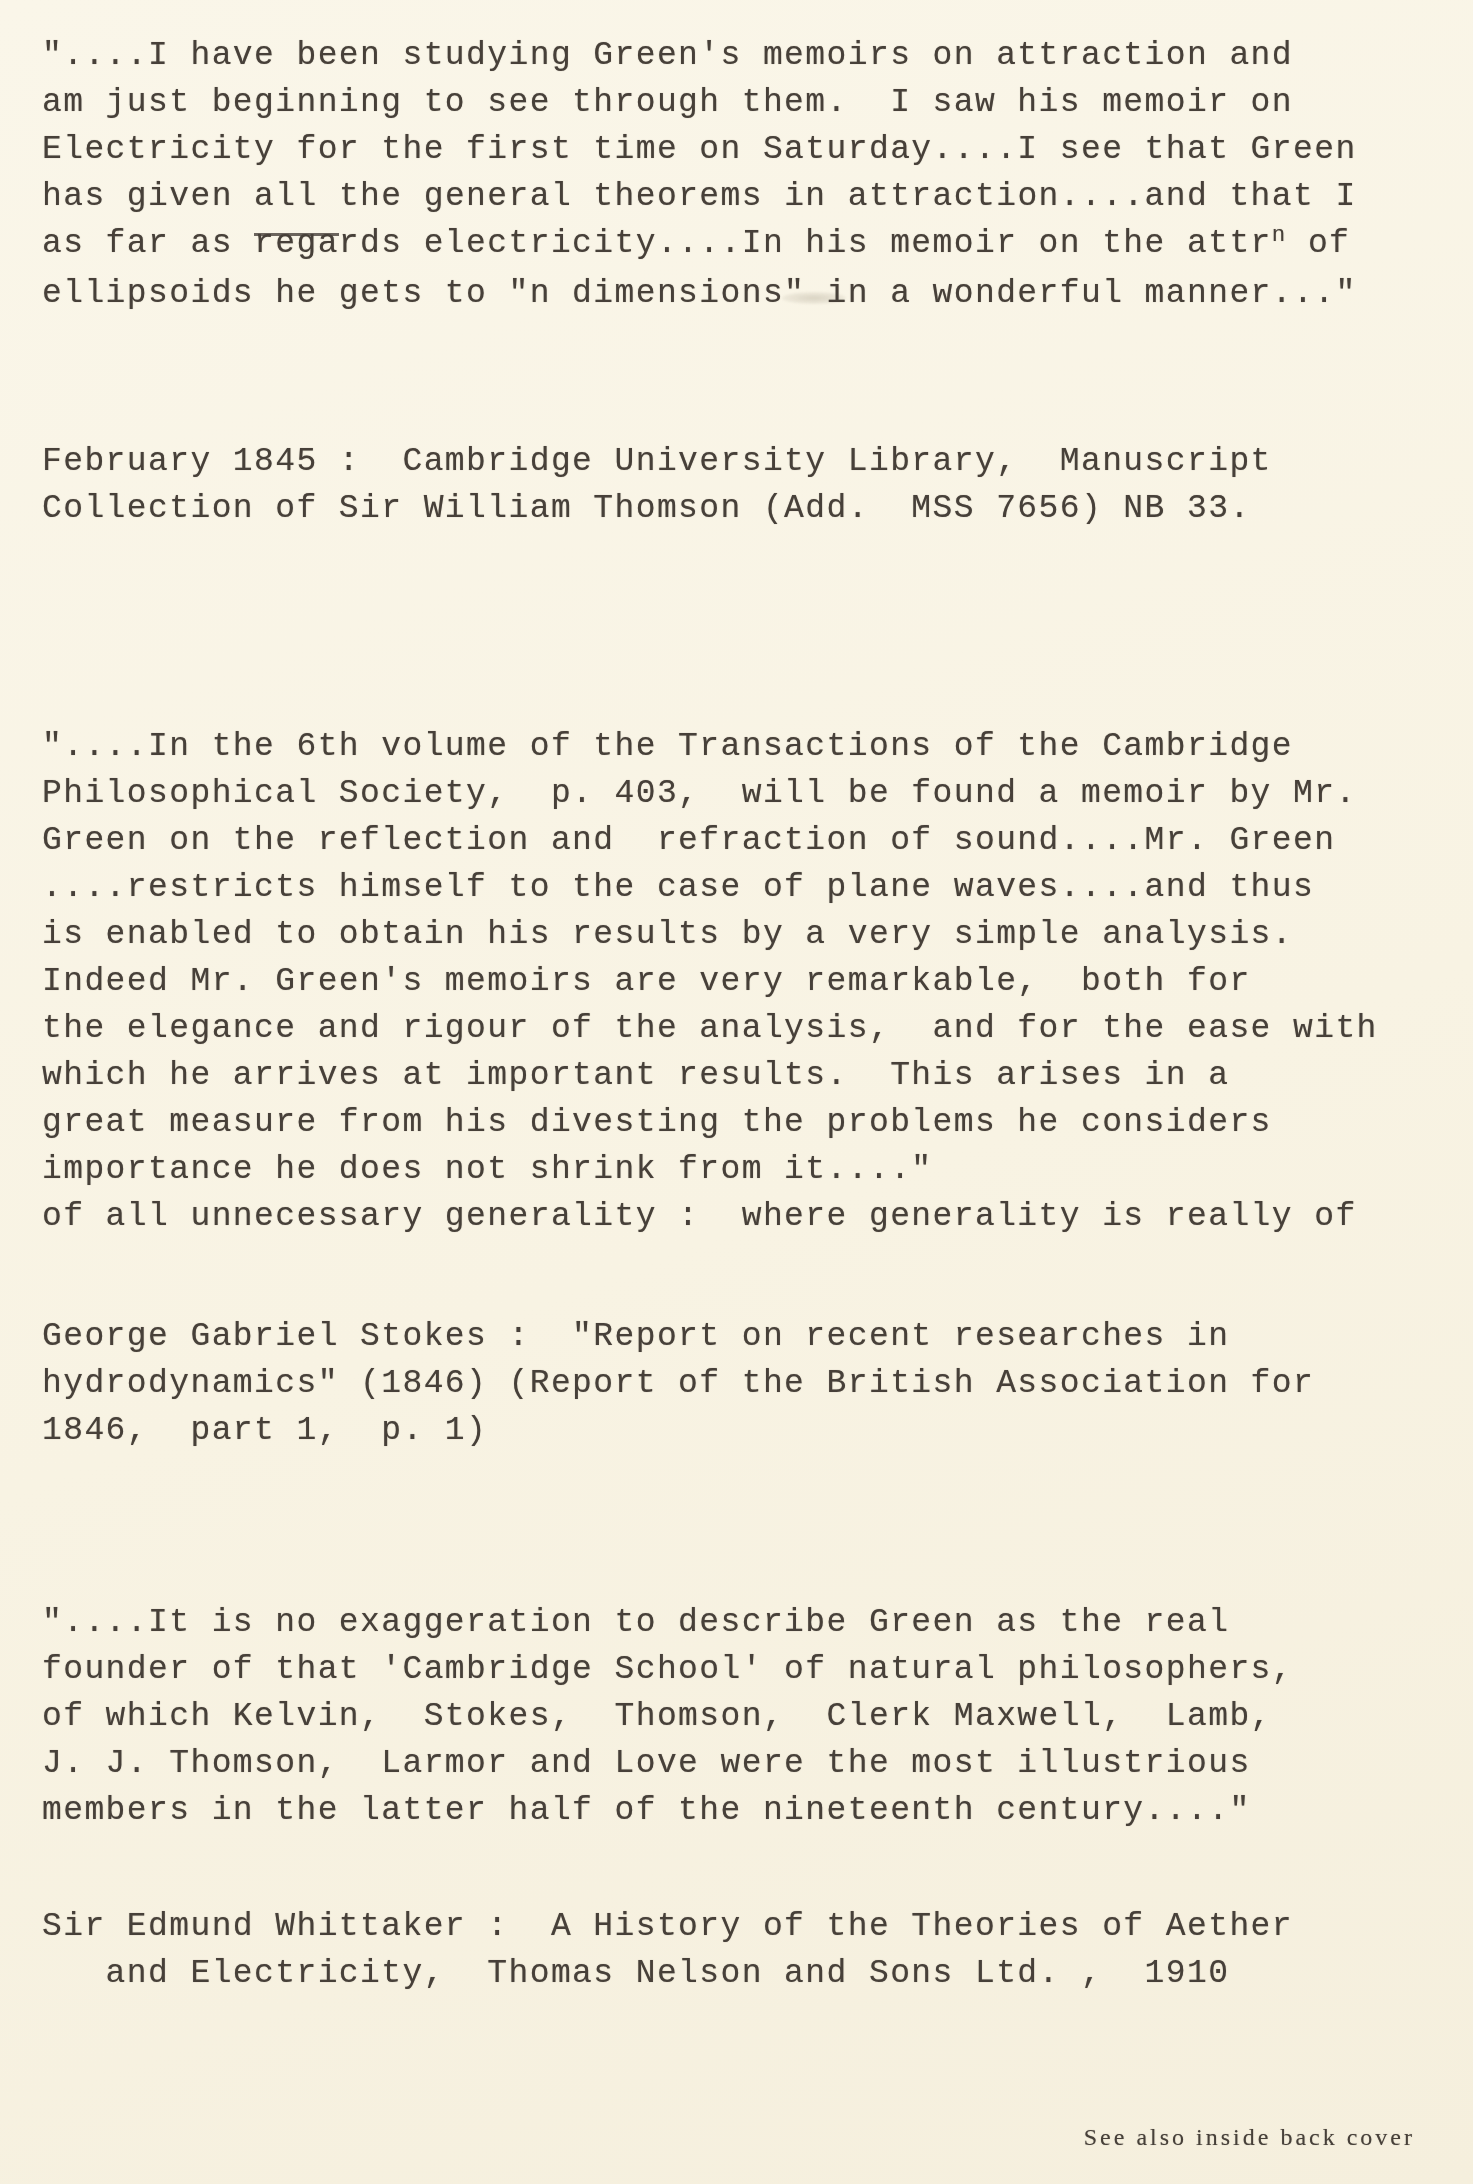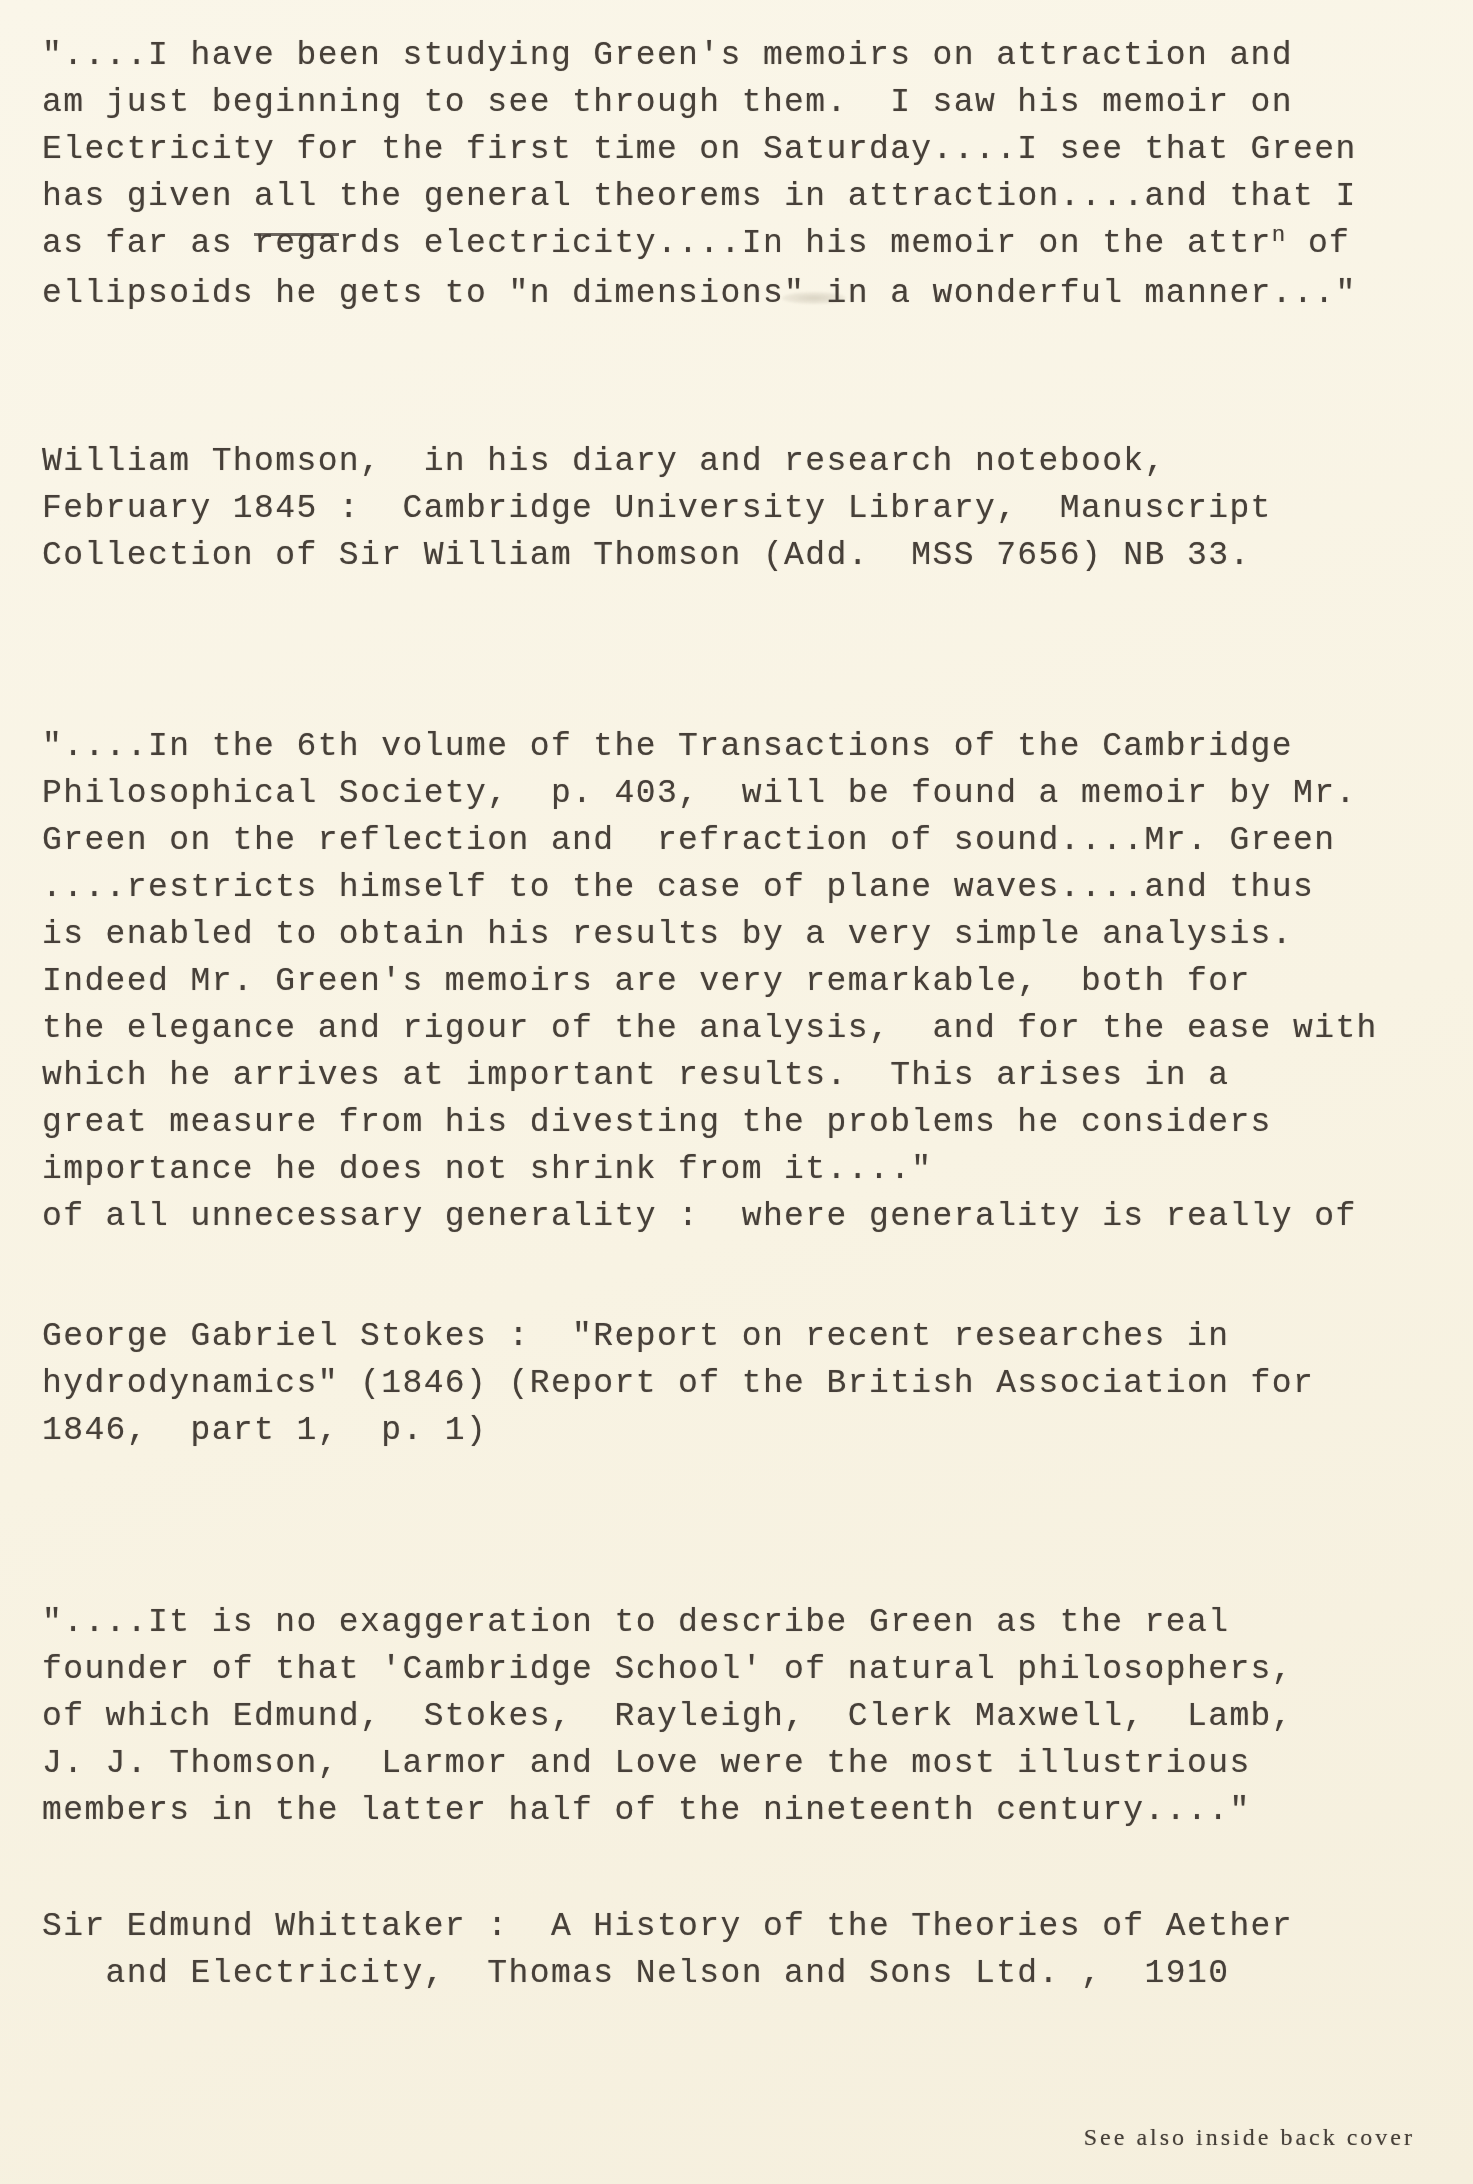--- a/index.html
+++ b/index.html
@@ -73,21 +73,20 @@
   <div class="text-area">
       <div class="block quote" style="top: 32px;">
         <div class="line"><span>"....I have been studying Green's memoirs on attraction and</span></div>
         <div class="line"><span>am just beginning to see through them.  I saw his memoir on</span></div>
         <div class="line"><span>Electricity for the first time on Saturday....I see that Green</span></div>
         <div class="line"><span>has given </span><span class="u">all </span><span>the general theorems in attraction....and that I</span></div>
         <div class="line"><span>as far as regards electricity....In his memoir on the attr</span><span class="sup">n</span><span> of</span></div>
         <div class="line"><span>ellipsoids he gets to "n dimensions" in a wonderful manner..."</span></div>
       </div>
       <div class="block attribution" style="top: 438px;">
-        <div class="line"><span>William Thomson,  in his diary and research notebook,</span></div>
         <div class="line"><span>February 1845 :  Cambridge University Library,  Manuscript</span></div>
         <div class="line"><span>Collection of Sir William Thomson (Add.  MSS 7656) NB 33.</span></div>
       </div>
       <div class="block quote" style="top: 723px;">
         <div class="line"><span>"....In the 6th volume of the Transactions of the Cambridge</span></div>
         <div class="line"><span>Philosophical Society,  p. 403,  will be found a memoir by Mr.</span></div>
         <div class="line"><span>Green on the reflection and  refraction of sound....Mr. Green</span></div>
         <div class="line"><span>....restricts himself to the case of plane waves....and thus</span></div>
         <div class="line"><span>is enabled to obtain his results by a very simple analysis.</span></div>
         <div class="line"><span>Indeed Mr. Green's memoirs are very remarkable,  both for</span></div>
@@ -98,21 +97,21 @@
         <div class="line"><span>of all unnecessary generality :  where generality is really of</span></div>
       </div>
       <div class="block attribution" style="top: 1313px;">
         <div class="line"><span>George Gabriel Stokes :  "Report on recent researches in</span></div>
         <div class="line"><span>hydrodynamics" (1846) (Report of the British Association for</span></div>
         <div class="line"><span>1846,  part 1,  p. 1)</span></div>
       </div>
       <div class="block quote" style="top: 1599px;">
         <div class="line"><span>"....It is no exaggeration to describe Green as the real</span></div>
         <div class="line"><span>founder of that 'Cambridge School' of natural philosophers,</span></div>
-        <div class="line"><span>of which Edmund,  Stokes,  Rayleigh,  Clerk Maxwell,  Lamb,</span></div>
+        <div class="line"><span>of which Kelvin,  Stokes,  Thomson,  Clerk Maxwell,  Lamb,</span></div>
         <div class="line"><span>J. J. Thomson,  Larmor and Love were the most illustrious</span></div>
         <div class="line"><span>members in the latter half of the nineteenth century...."</span></div>
       </div>
       <div class="block attribution" style="top: 1903px; text-align: center;">
         <div class="line"><span>Sir Edmund Whittaker :  A History of the Theories of Aether</span></div>
         <div class="line"><span>and Electricity,  Thomas Nelson and Sons Ltd. ,  1910</span></div>
       </div>
     </div>
   <div class="footer-note">See also inside back cover</div>
 </div>

